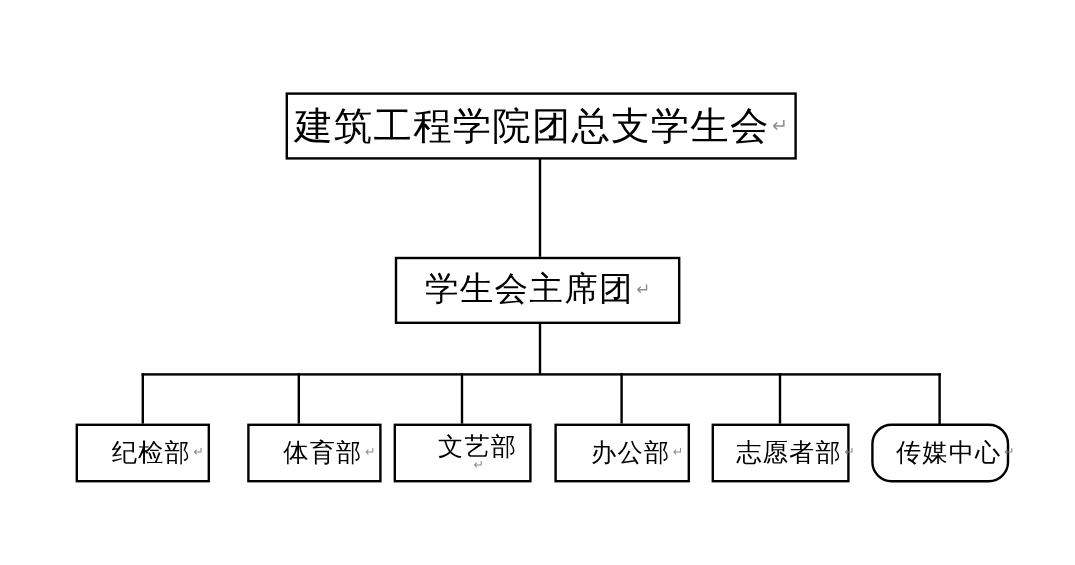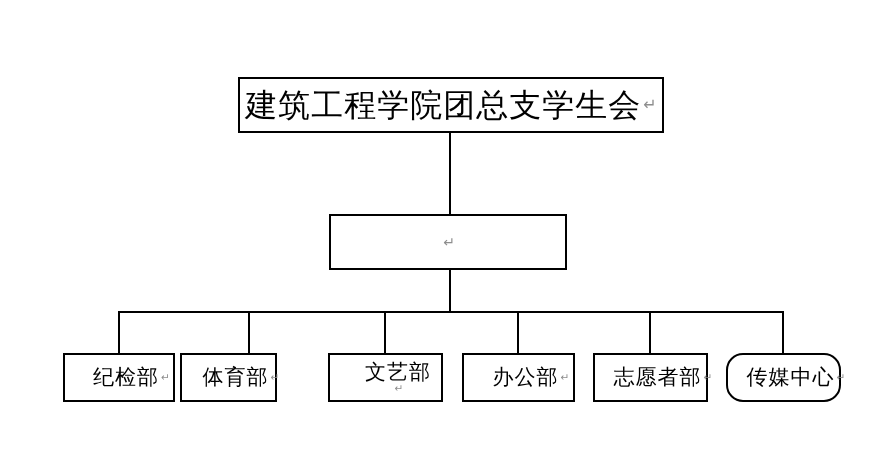--- a/index.html
+++ b/index.html
@@ -49,21 +49,21 @@
     left: 329px; top: 214px;
     width: 238px; height: 56px;
     font-size: 28px;
   }
   .node-dept {
     top: 353px; height: 49px;
     font-size: 21px;
     padding-left: 25px;
   }
   .dept-1 { left: 63px;  width: 112px; }
-  .dept-2 { left: 180px; width: 97px; }
+  .dept-2 { left: 206px; width: 112px; }
   .dept-3 { left: 328px; width: 115px; flex-direction: column; }
   .dept-4 { left: 462px; width: 113px; }
   .dept-5 { left: 593px; width: 115px; }
   .dept-6 { left: 726px; width: 115px; border-radius: 17px; }
 
   
   .line {
     position: absolute;
     background: #000000;
   }
@@ -88,20 +88,21 @@
 <div class="canvas">
 
   <div class="node node-root">
     <span class="label">建筑工程学院团总支学生会</span>
     <span class="pmark">↵</span>
   </div>
 
   <div class="line vline line-root-mid"></div>
 
   <div class="node node-mid">
+    <span class="label">学生会主席团</span>
     <span class="pmark">↵</span>
   </div>
 
   <div class="line vline line-mid-bus"></div>
 
   <div class="line hline bus"></div>
 
   <div class="line vline stub stub-1"></div>
   <div class="line vline stub stub-2"></div>
   <div class="line vline stub stub-3"></div>

